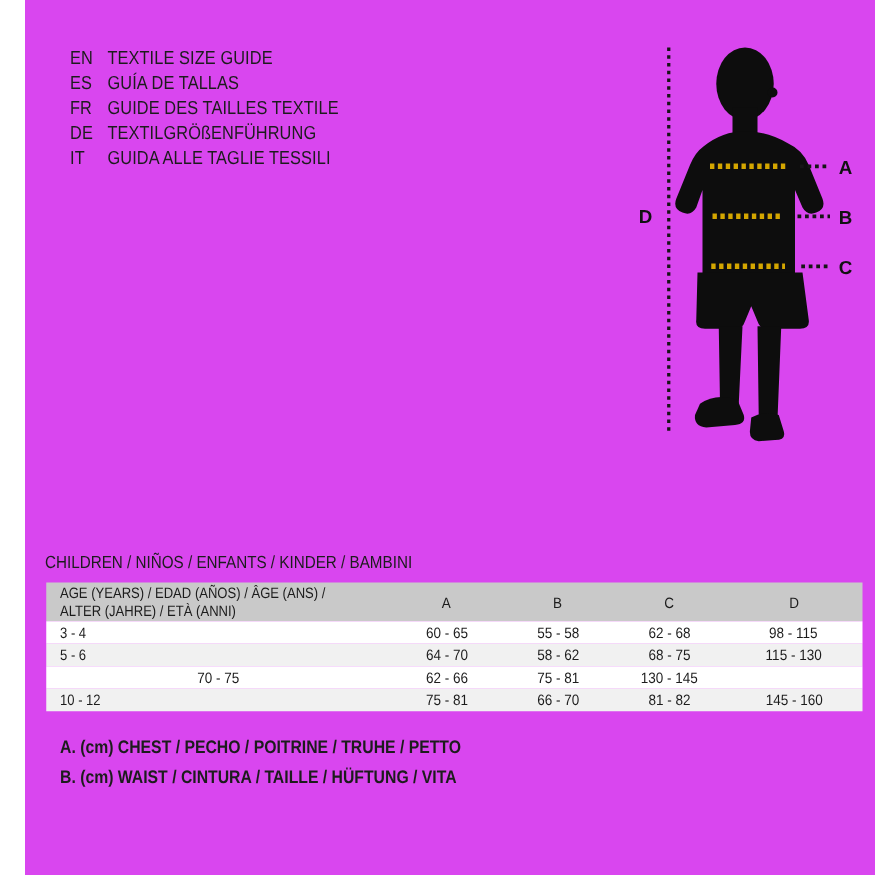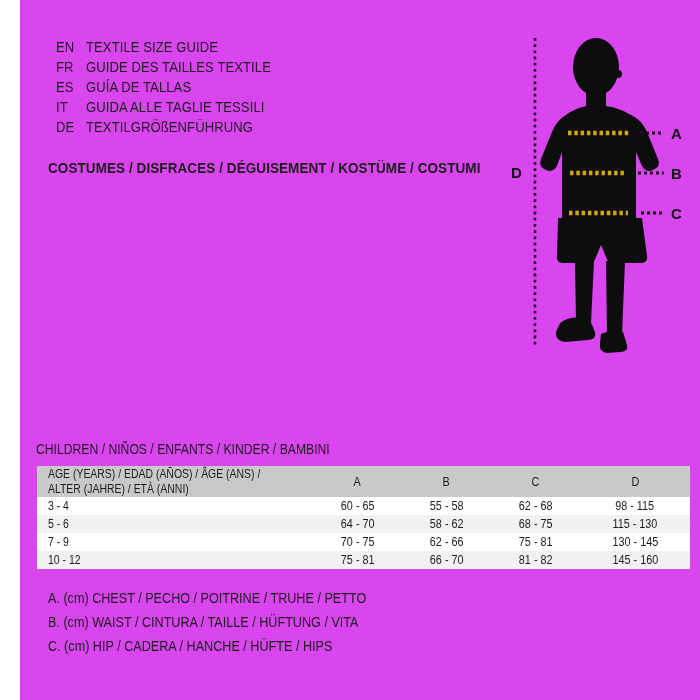--- a/index.html
+++ b/index.html
@@ -32,51 +32,50 @@
   .t-grid{display:grid;grid-template-columns:276px 89px 89px 89px 110px;align-items:center;}
   .t-header{background:var(--table-header-bg,#c9c9c9);height:31px;}
   .t-row{height:18px;background:#ffffff;}
   .t-row.alt{background:var(--row-alt-bg,#f1f1f1);}
   .cell-age{padding-left:11px;text-align:left;}
   .cell-num{text-align:center;}
   .hdr-age{padding-left:11px;line-height:14.5px;}
 
   
   .legend{position:absolute;left:28px;top:586px;}
-  .legend-row{height:24px;display:flex;align-items:center;font-size:14.5px;font-weight:400;text-align:right;}
+  .legend-row{height:24px;display:flex;align-items:center;font-size:14.5px;font-weight:700;text-align:right;}
 </style>
 </head>
 <body>
 
 <div class="canvas">
 
   <div class="lang-list">
     <div class="lang-row">
       <span class="lang-code"><span class="sx">EN</span></span>
       <span class="lang-label sx">TEXTILE SIZE GUIDE</span>
     </div>
     <div class="lang-row">
+      <span class="lang-code"><span class="sx">ES</span></span>
+      <span class="lang-label sx">GUÍA DE TALLAS</span>
+    </div>
+    <div class="lang-row">
       <span class="lang-code"><span class="sx">FR</span></span>
       <span class="lang-label sx">GUIDE DES TAILLES TEXTILE</span>
     </div>
     <div class="lang-row">
-      <span class="lang-code"><span class="sx">ES</span></span>
-      <span class="lang-label sx">GUÍA DE TALLAS</span>
+      <span class="lang-code"><span class="sx">DE</span></span>
+      <span class="lang-label sx">TEXTILGRÖßENFÜHRUNG</span>
     </div>
     <div class="lang-row">
       <span class="lang-code"><span class="sx">IT</span></span>
       <span class="lang-label sx">GUIDA ALLE TAGLIE TESSILI</span>
     </div>
-    <div class="lang-row">
-      <span class="lang-code"><span class="sx">DE</span></span>
-      <span class="lang-label sx">TEXTILGRÖßENFÜHRUNG</span>
-    </div>
   </div>
 
-  <div class="category-title"><span class="sx">COSTUMES / DISFRACES / DÉGUISEMENT / KOSTÜME / COSTUMI</span></div>
 
   <svg class="figure" width="220" height="340" viewBox="0 0 220 340">
     <g class="silhouette">
       <ellipse cx="96" cy="47" rx="23" ry="29"></ellipse>
       <circle cx="118" cy="54" r="4"></circle>
       <rect x="86" y="66" width="20" height="26"></rect>
       <path d="M63 97 Q78 85 96 85 Q114 85 131 95 Q142 100 147 112 L158 139 Q161 147 153 150 Q146 153 142 146 L136 132 L136 200 L62 200 L62 132 L57 146 Q53 153 46 150 Q38 147 41 139 L52 112 Q56 102 63 97 Z"></path>
       <path d="M58 198 L142 198 L147 236 Q148 243 140 243 L113 243 Q108 243 106 237 L101 225 L96 237 Q94 243 89 243 L64 243 Q56 243 57 236 Z"></path>
       <path d="M75 241 L94 241 L91 303 Q90 310 83 310 Q76 310 76 303 Z"></path>
       <path d="M106 241 L125 241 L122 315 Q121 322 114 322 Q107 322 107 315 Z"></path>
@@ -123,21 +122,20 @@
       <div class="cell-num"><span class="sxc">98 - 115</span></div>
     </div>
     <div class="t-grid t-row alt">
       <div class="cell-age"><span class="sx">5 - 6</span></div>
       <div class="cell-num"><span class="sxc">64 - 70</span></div>
       <div class="cell-num"><span class="sxc">58 - 62</span></div>
       <div class="cell-num"><span class="sxc">68 - 75</span></div>
       <div class="cell-num"><span class="sxc">115 - 130</span></div>
     </div>
     <div class="t-grid t-row">
-      <div class="cell-age"><span class="sx">7 - 9</span></div>
       <div class="cell-num"><span class="sxc">70 - 75</span></div>
       <div class="cell-num"><span class="sxc">62 - 66</span></div>
       <div class="cell-num"><span class="sxc">75 - 81</span></div>
       <div class="cell-num"><span class="sxc">130 - 145</span></div>
     </div>
     <div class="t-grid t-row alt">
       <div class="cell-age"><span class="sx">10 - 12</span></div>
       <div class="cell-num"><span class="sxc">75 - 81</span></div>
       <div class="cell-num"><span class="sxc">66 - 70</span></div>
       <div class="cell-num"><span class="sxc">81 - 82</span></div>
@@ -145,18 +143,15 @@
     </div>
   </div>
 
   <div class="legend">
     <div class="legend-row">
         <span class="sx">A. (cm) CHEST / PECHO / POITRINE / TRUHE / PETTO</span>
       </div>
     <div class="legend-row">
         <span class="sx">B. (cm) WAIST / CINTURA / TAILLE / HÜFTUNG / VITA</span>
       </div>
-    <div class="legend-row">
-        <span class="sx">C. (cm) HIP / CADERA / HANCHE / HÜFTE / HIPS</span>
-      </div>
   </div>
 
 </div>
 
 </body></html>

